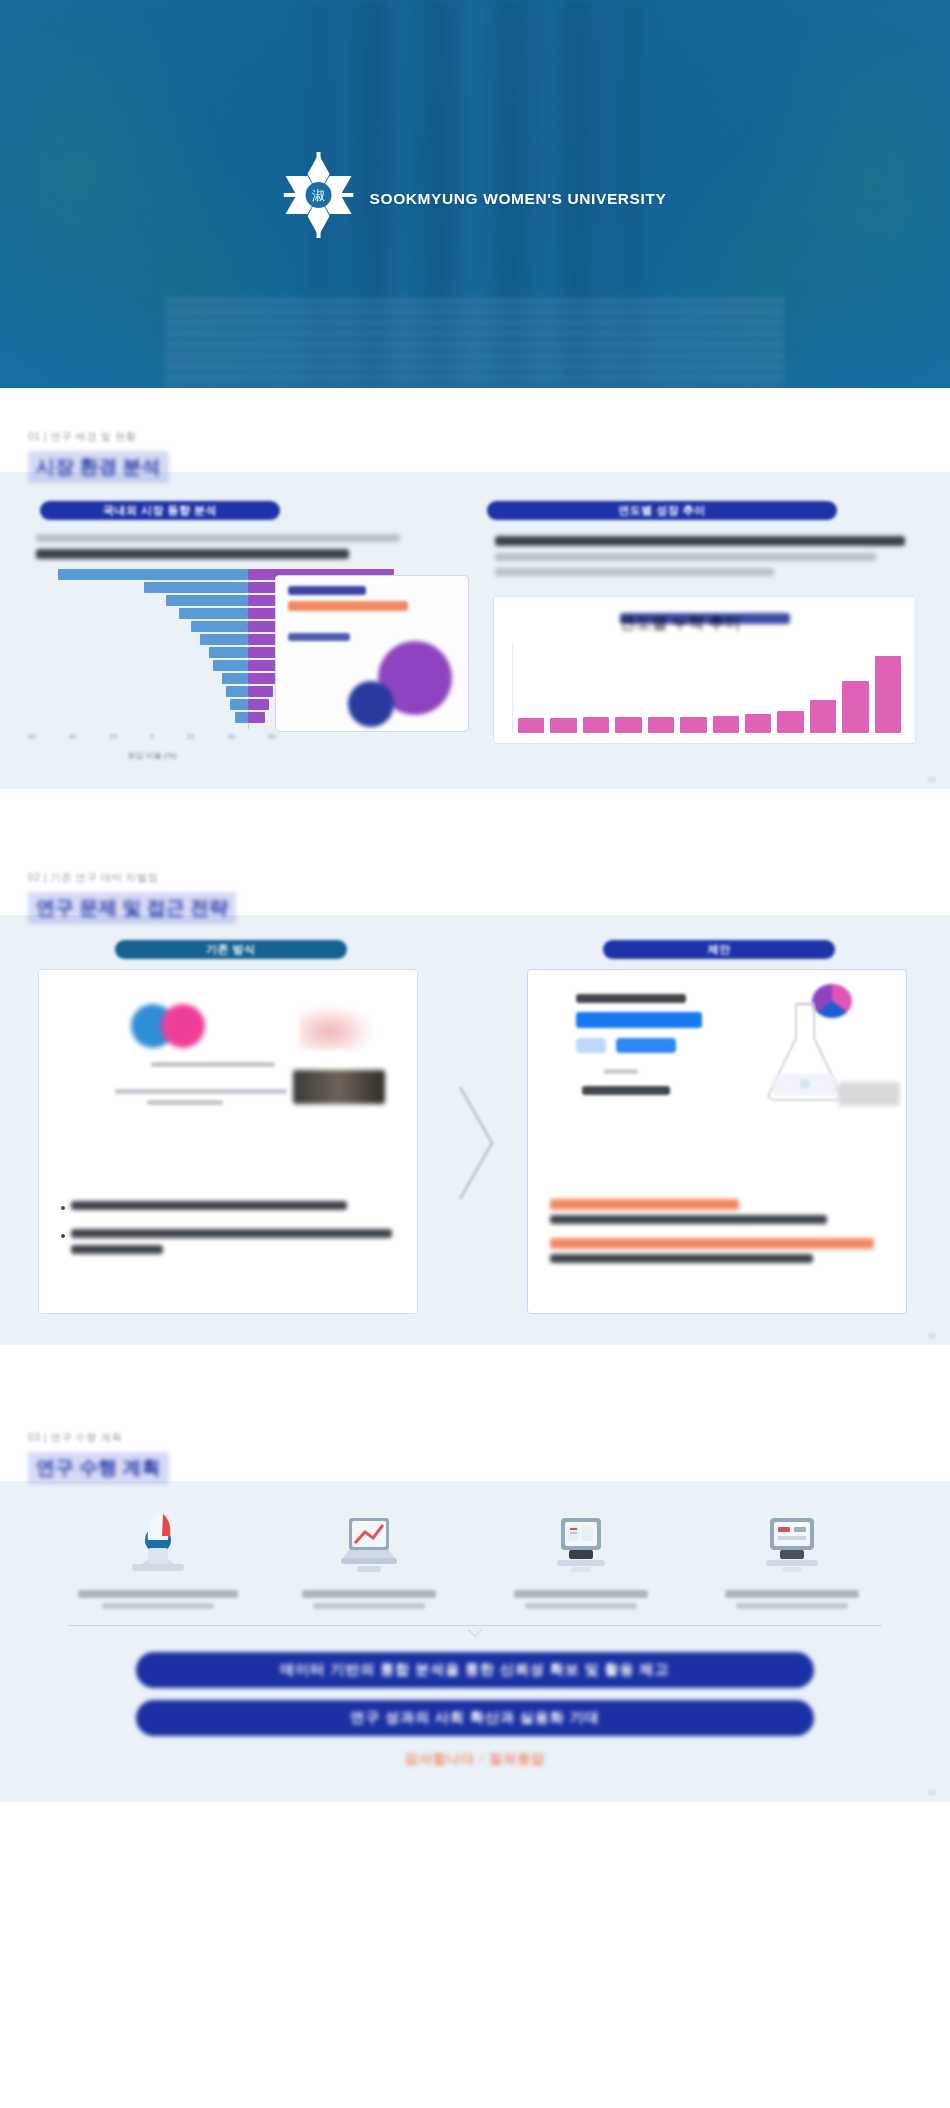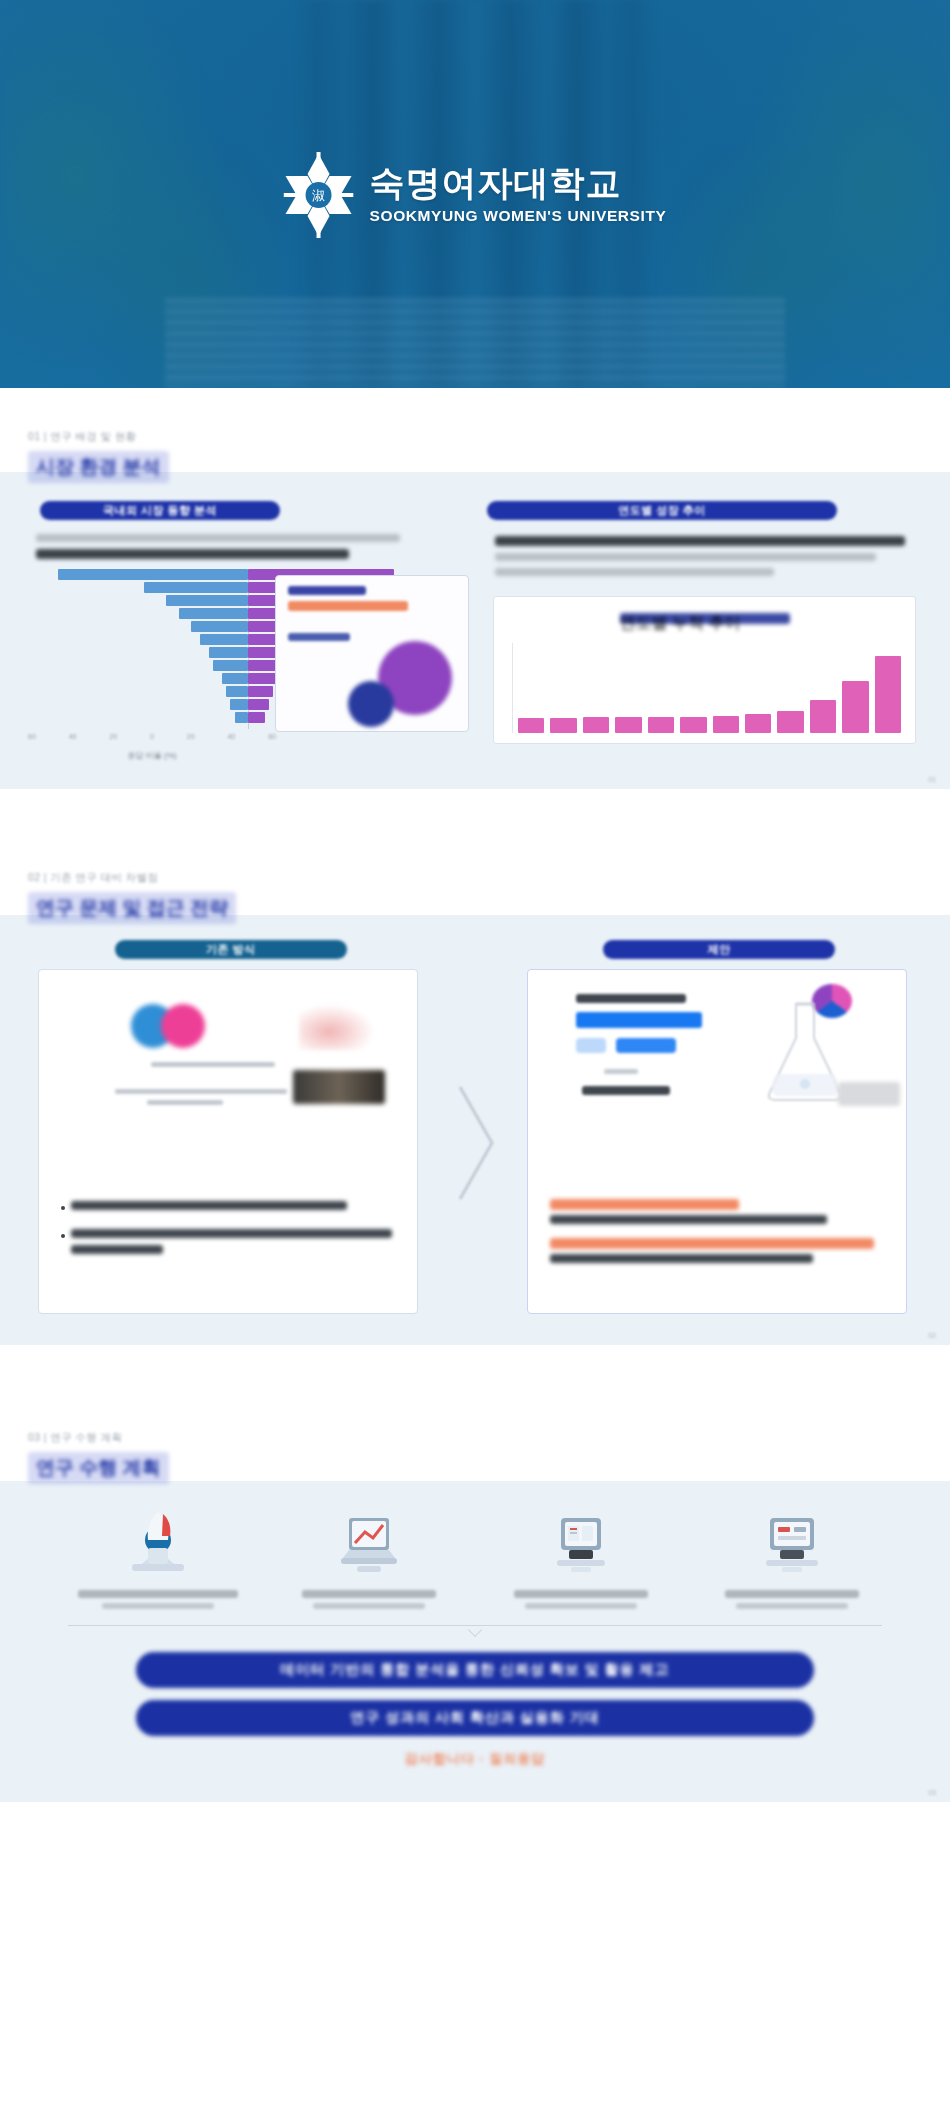--- a/index.html
+++ b/index.html
@@ -324,21 +324,20 @@
             <polygon points="2,62 13,43 35,43 24,62"></polygon>
             <polygon points="68,62 46,62 35,43 57,43"></polygon>
             <rect x="33" y="0" width="4" height="86"></rect>
             <rect x="0" y="41" width="70" height="4"></rect>
           </g>
           <circle cx="35" cy="43" r="13" fill="#1b6fa8"></circle>
           <text x="35" y="48" font-size="13" font-family="Liberation Serif, serif" text-anchor="middle" fill="#ffffff">淑</text>
         </svg>
       </div>
       <div>
-        <div class="brand-ko">숙명여자대학교</div>
         <div class="brand-en">SOOKMYUNG WOMEN'S UNIVERSITY</div>
       </div>
     </div>
   </div>
 
   <div class="section sec-white s1-wrap">
     <div class="s1-band"></div>
 
     <div class="sec-head">
       <div class="kicker">01 | 연구 배경 및 현황</div><br>

